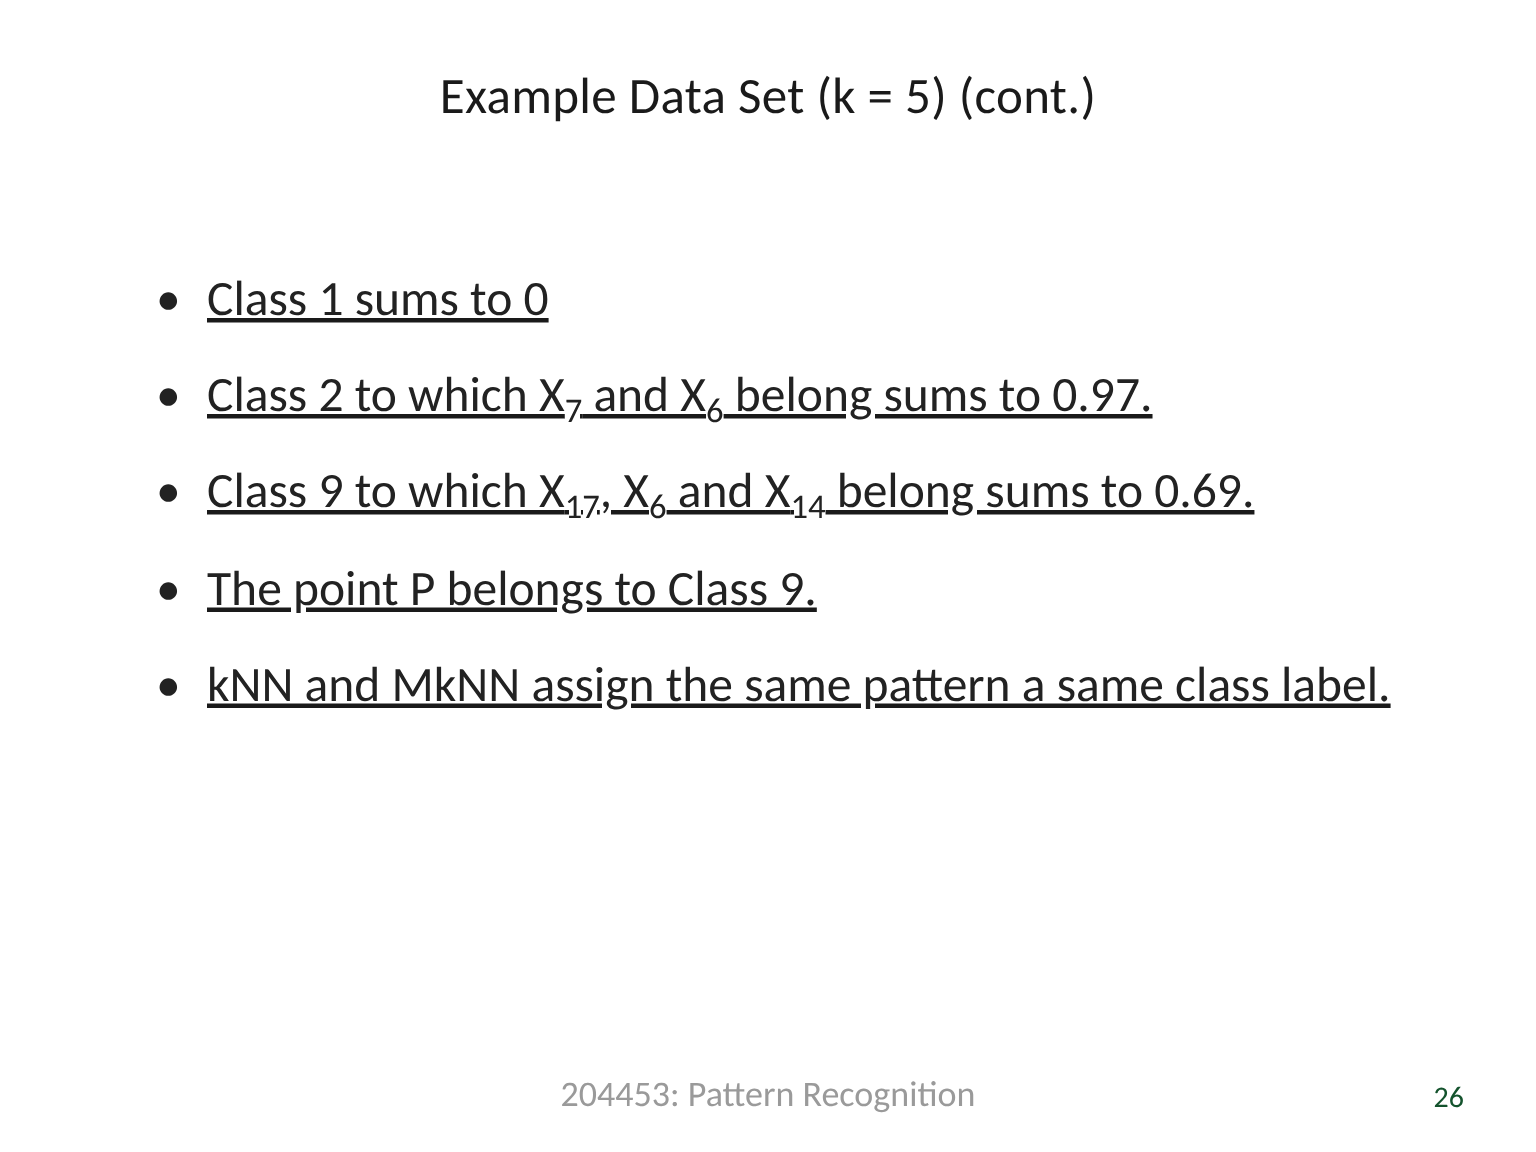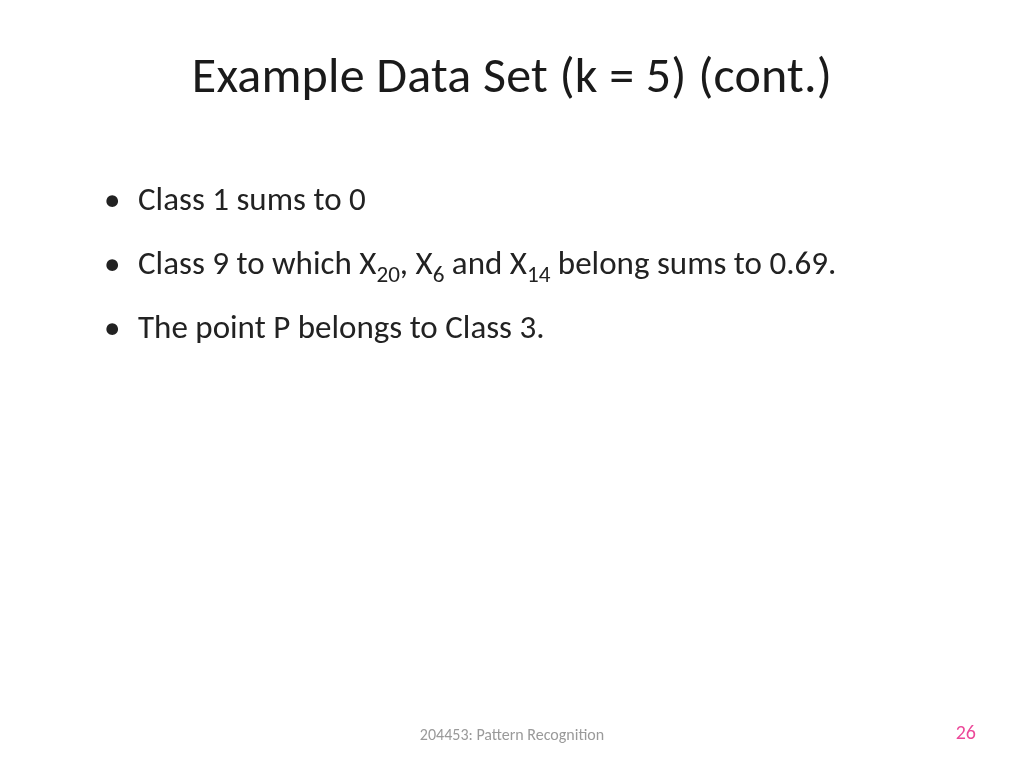--- a/index.html
+++ b/index.html
@@ -17,30 +17,31 @@
     width: 1024px;
     height: 768px;
     box-sizing: border-box;
   }
   .title {
     position: absolute;
     top: 44px;
     left: 0;
     width: 1024px;
     text-align: center;
-    font-size: 50px;
+    font-size: 34px;
     font-weight: 400;
     color: #1a1a1a;
     letter-spacing: 0.2px;
   }
   .body {
     position: absolute;
     top: 178px;
     left: 98px;
     width: 840px;
+    text-decoration: underline;
   }
   ul.bullets {
     list-style: none;
     margin: 0;
     padding: 0;
   }
   ul.bullets > li {
     position: relative;
     padding-left: 40px;
     font-size: 33px;
@@ -60,54 +61,60 @@
     font-size: 0.7em;
     vertical-align: sub;
     line-height: 0;
   }
   .footer-center {
     position: absolute;
     bottom: 24px;
     left: 0;
     width: 1024px;
     text-align: center;
-    font-size: 16px;
+    font-size: 24px;
     color: #9a9a9a;
   }
   .footer-right {
     position: absolute;
     bottom: 24px;
     right: 48px;
     font-size: 20px;
-    color: #ec4899;
+    color: #14532d;
   }
 </style>
 </head>
 <body>
 
 <div class="slide">
 
   <div class="title">Example Data Set (k = 5) (cont.)</div>
 
   <div class="body">
     <ul class="bullets">
 
       <li>
         <span>Class 1 sums to 0</span>
       </li>
 
-
       <li>
-        <span>Class 9 to which X</span><span class="sub">20</span><span>, X</span><span class="sub">6</span><span> and X</span><span class="sub">14</span><span> belong sums to 0.69.</span>
+        <span>Class 2 to which X</span><span class="sub">7</span><span> and X</span><span class="sub">6</span><span> belong sums to 0.97.</span>
       </li>
 
       <li>
-        <span>The point P belongs to Class 3.</span>
+        <span>Class 9 to which X</span><span class="sub">17</span><span>, X</span><span class="sub">6</span><span> and X</span><span class="sub">14</span><span> belong sums to 0.69.</span>
       </li>
 
+      <li>
+        <span>The point P belongs to Class 9.</span>
+      </li>
+
+      <li>
+        <span>kNN and MkNN  assign the same pattern a same class label.</span>
+      </li>
 
     </ul>
   </div>
 
   <div class="footer-center">204453: Pattern Recognition</div>
   <div class="footer-right">26</div>
 
 </div>
 
 </body></html>

